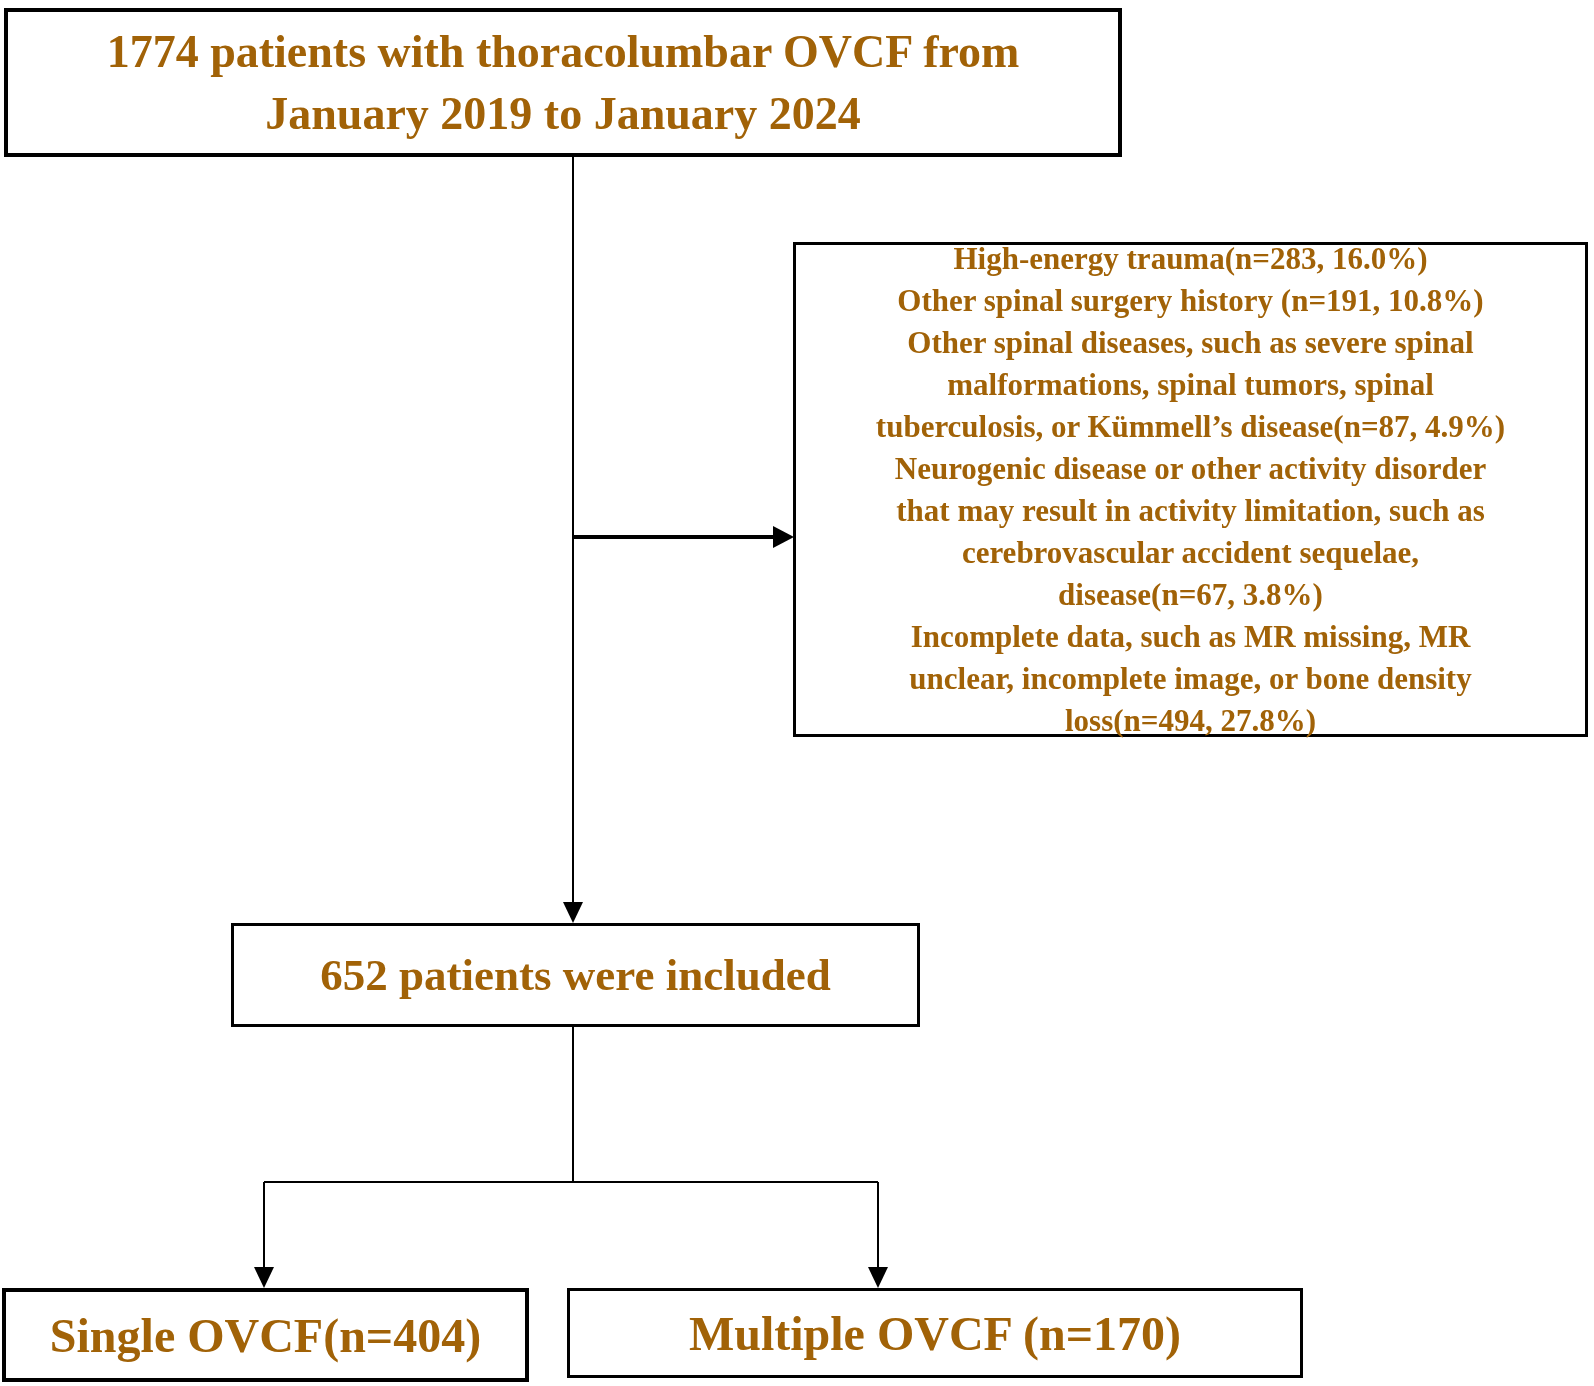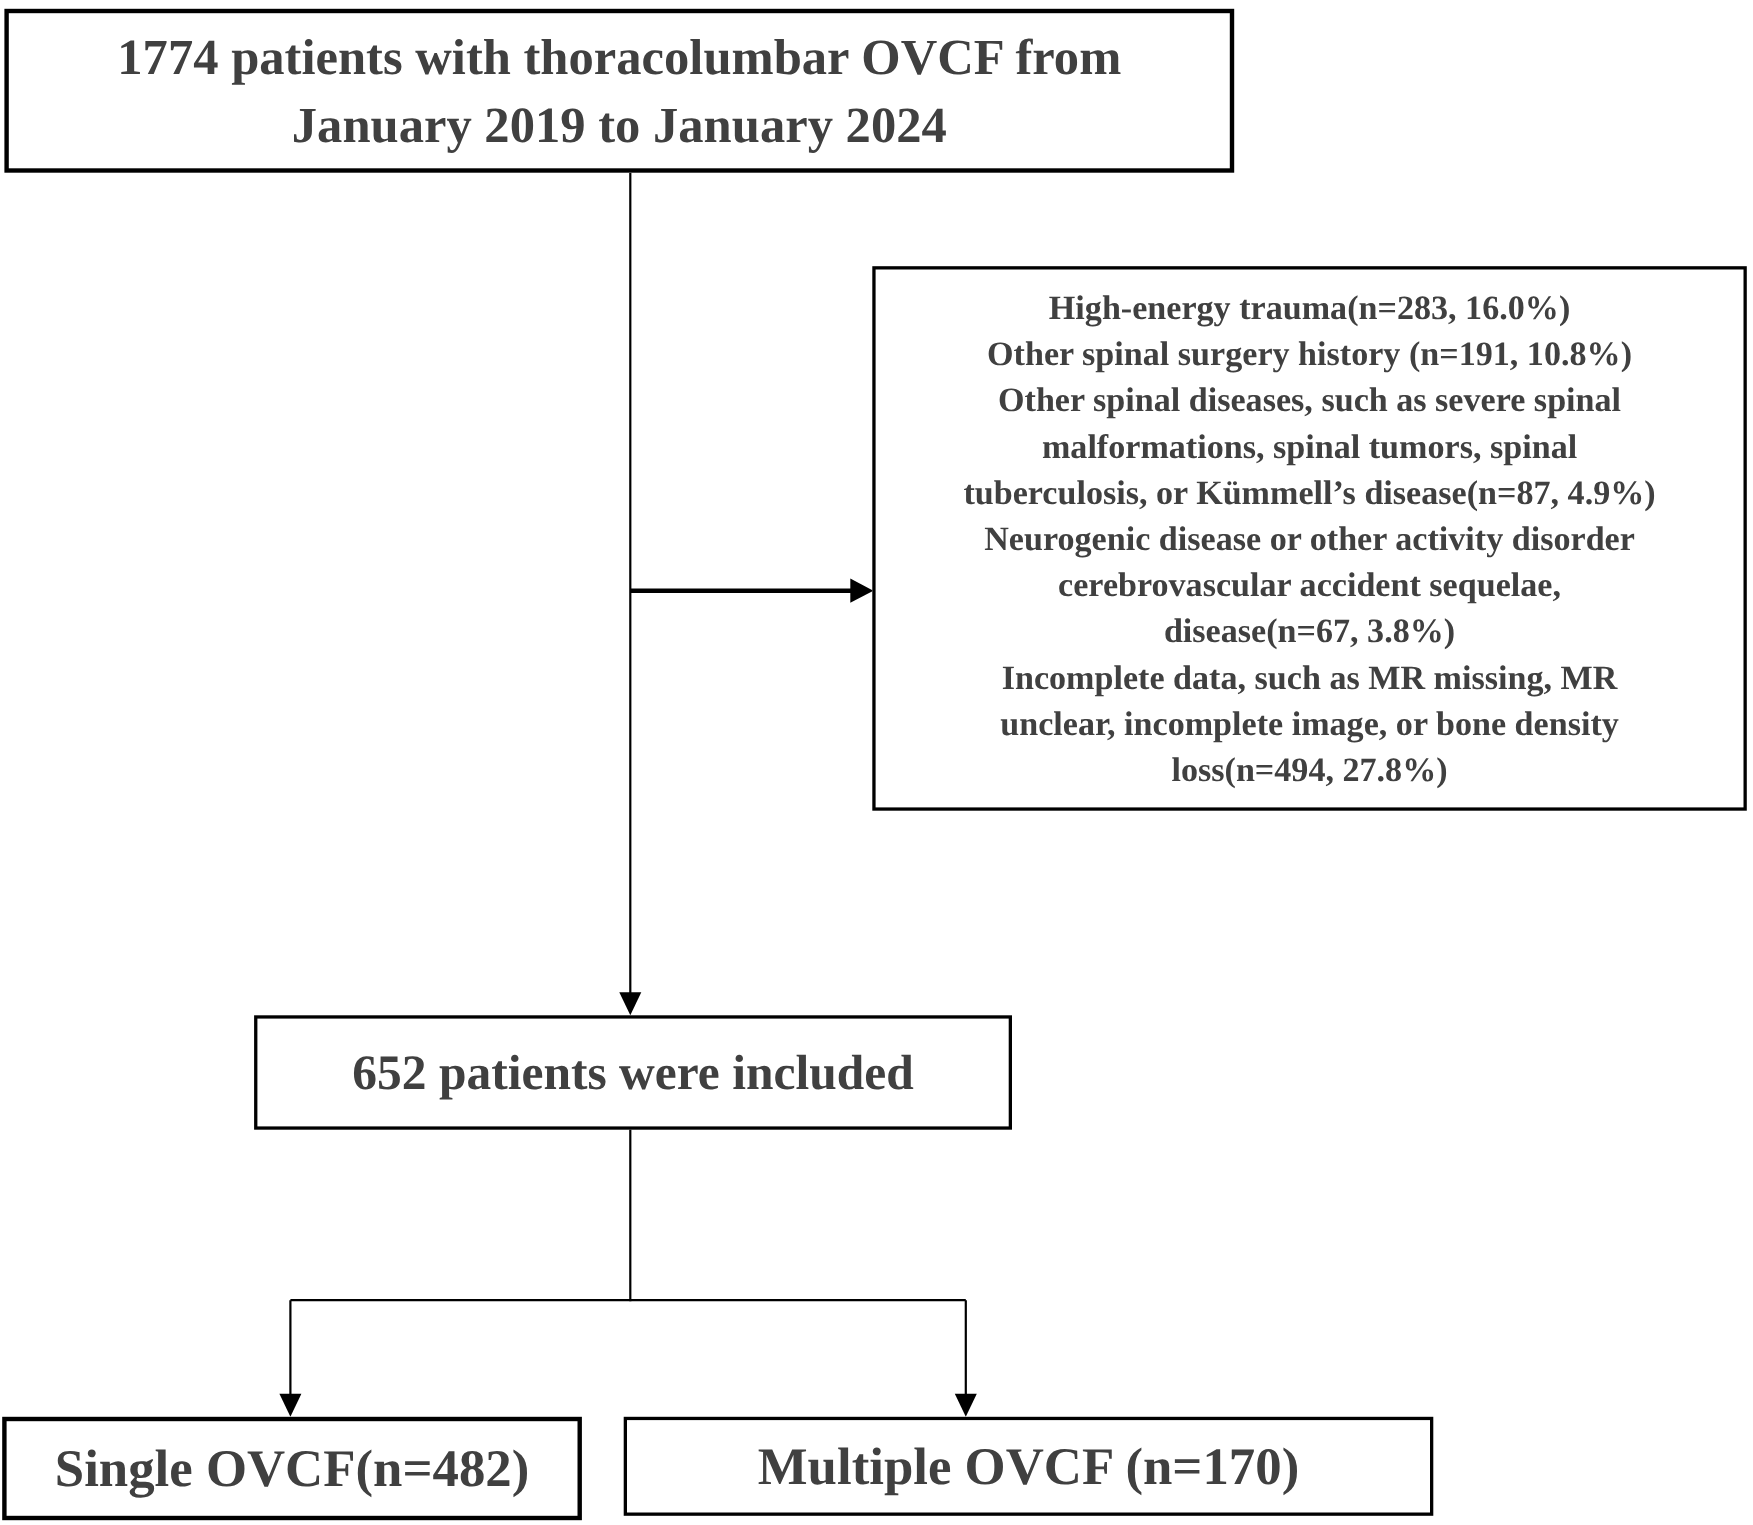--- a/index.html
+++ b/index.html
@@ -7,21 +7,21 @@
     padding: 0;
     background: #ffffff;
   }
   #canvas {
     position: relative;
     width: 1594px;
     height: 1386px;
     background: #ffffff;
     font-family: "Liberation Serif", "DejaVu Serif", serif;
     font-weight: 700;
-    color: #404040;
+    color: #a16207;
     overflow: hidden;
   }
   #connectors {
     position: absolute;
     left: 0;
     top: 0;
     width: 1594px;
     height: 1386px;
   }
   .box {
@@ -108,32 +108,33 @@
     <div class="textline">January 2019 to January 2024</div>
   </div>
 
   <div class="box box--exclusion">
     <div class="textline">High-energy trauma(n=283, 16.0%)</div>
     <div class="textline">Other spinal surgery history (n=191, 10.8%)</div>
     <div class="textline">Other spinal diseases, such as severe spinal</div>
     <div class="textline">malformations, spinal tumors, spinal</div>
     <div class="textline">tuberculosis, or Kümmell’s disease(n=87, 4.9%)</div>
     <div class="textline">Neurogenic disease or other activity disorder</div>
+    <div class="textline">that may result in activity limitation, such as</div>
     <div class="textline">cerebrovascular accident sequelae,</div>
     <div class="textline">disease(n=67, 3.8%)</div>
     <div class="textline">Incomplete data, such as MR missing, MR</div>
     <div class="textline">unclear, incomplete image, or bone density</div>
     <div class="textline">loss(n=494, 27.8%)</div>
   </div>
 
   <div class="box box--included">
     <div class="textline">652 patients were included</div>
   </div>
 
   <div class="box box--single">
-    <div class="textline">Single OVCF(n=482)</div>
+    <div class="textline">Single OVCF(n=404)</div>
   </div>
 
   <div class="box box--multiple">
     <div class="textline">Multiple OVCF (n=170)</div>
   </div>
 
 </div>
 
 </body></html>

